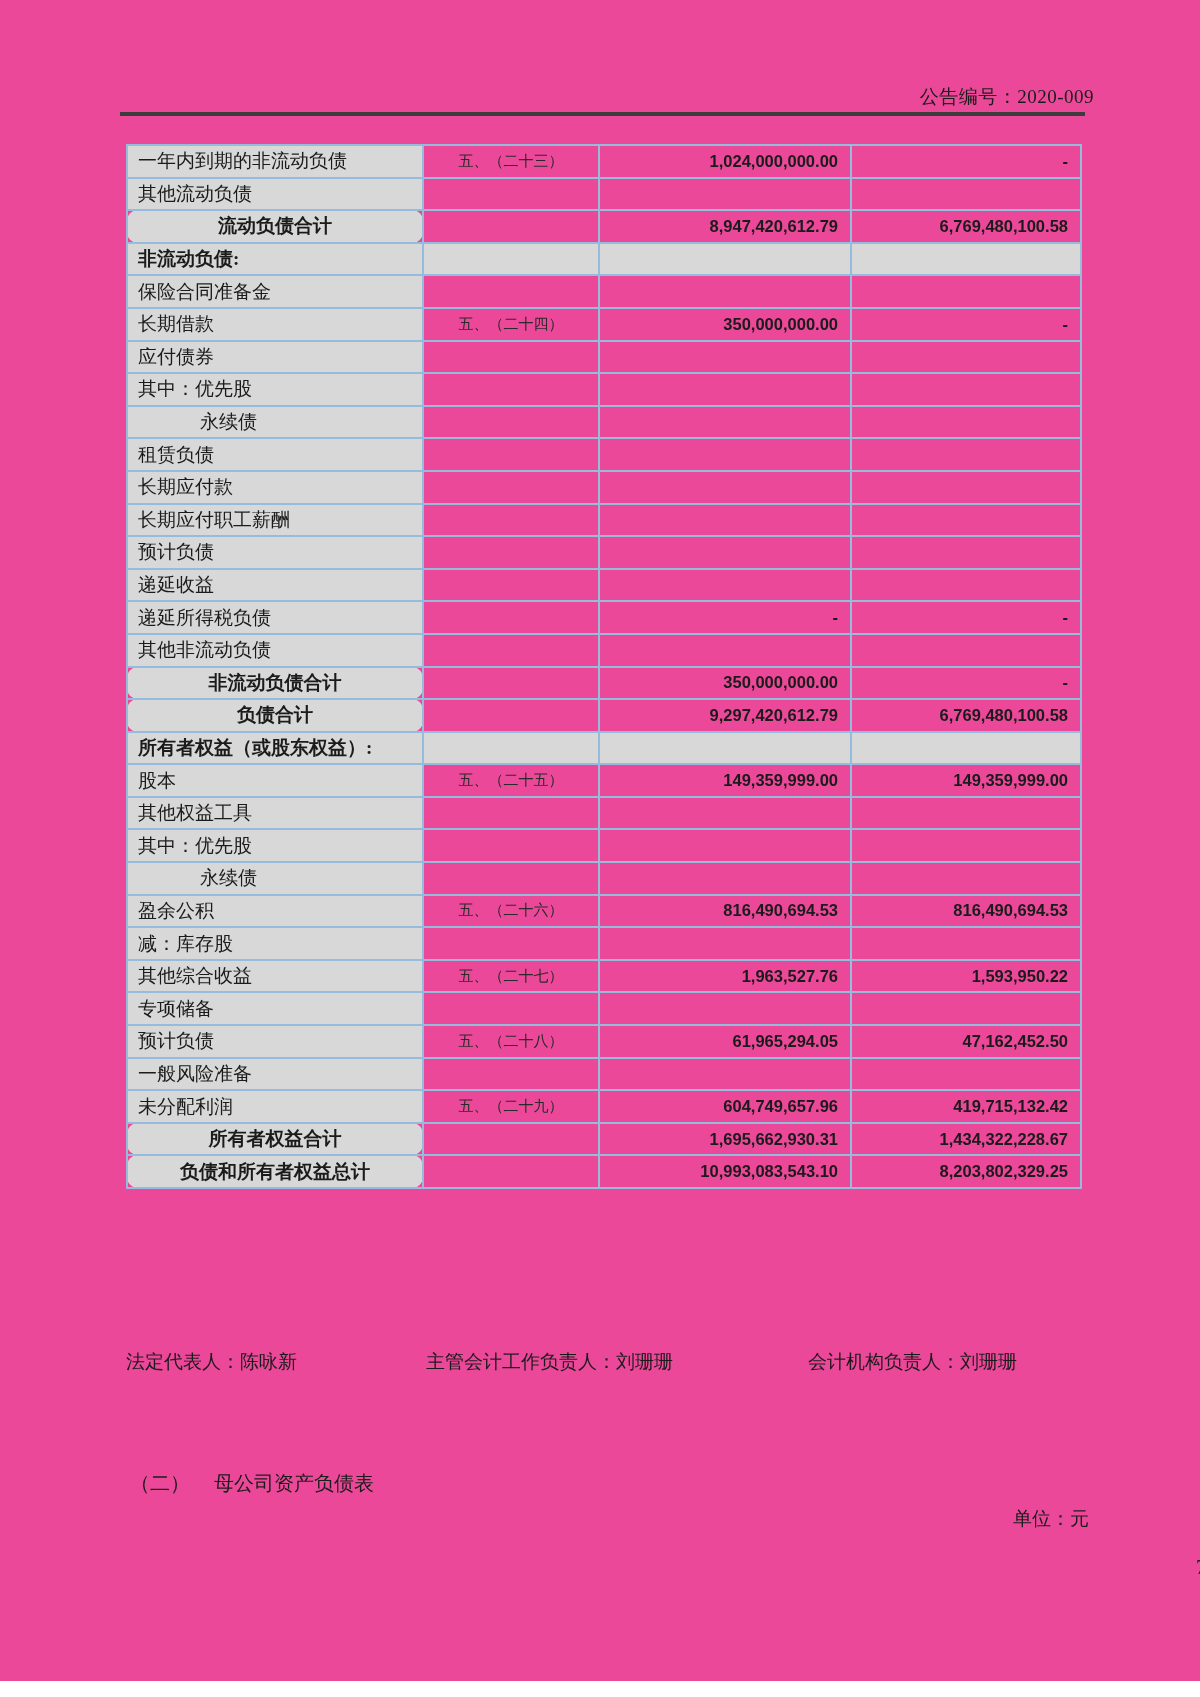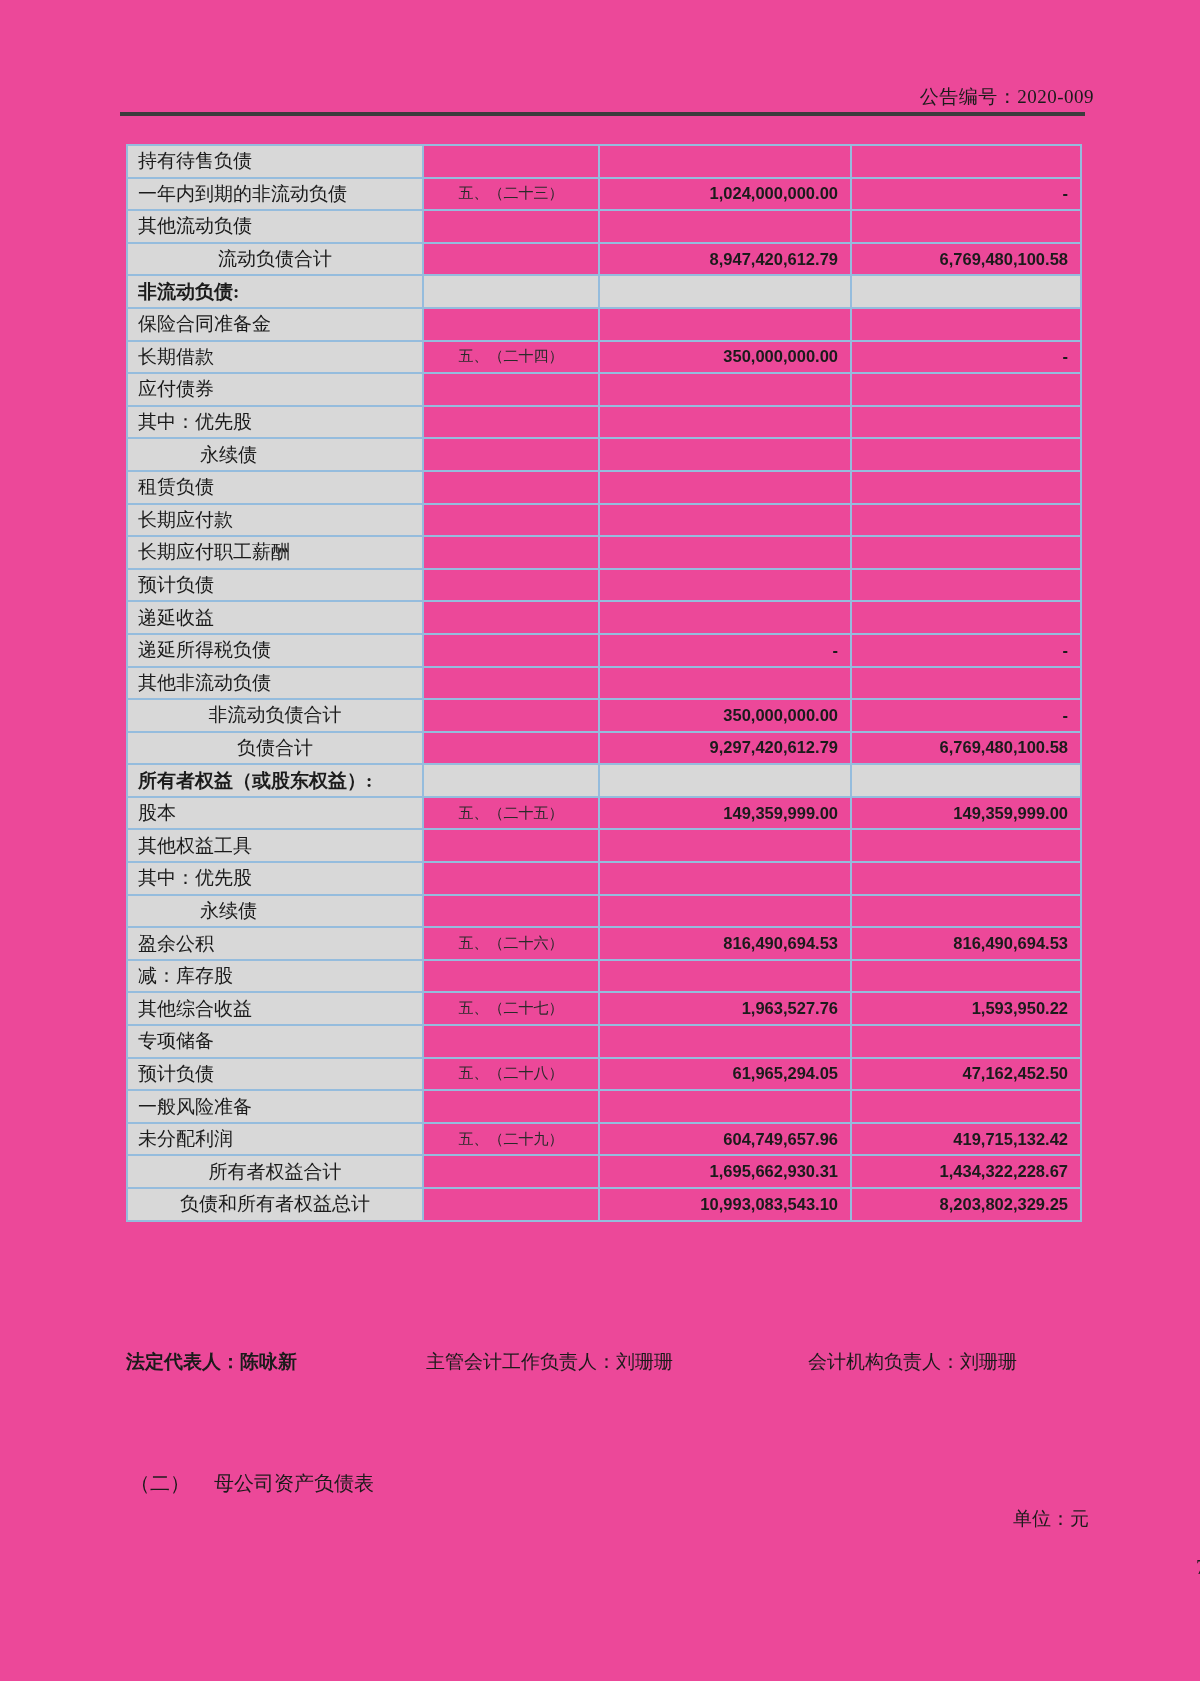--- a/index.html
+++ b/index.html
@@ -40,30 +40,30 @@
   .bstable td.c-note{
     text-align:center;font-size:15px;padding:0 4px;color:#2a2a2a;
   }
   .bstable td.c-num{
     text-align:right;padding-right:12px;
     font-family:"Liberation Sans","DejaVu Sans",sans-serif;
     font-weight:700;font-size:16.5px;
   }
   .bstable tr.r-section td{background:var(--gray);}
   .bstable tr.r-section td.c-label{font-weight:700;}
-  .bstable tr.r-total td.c-label{text-align:center;font-weight:400;}
+  .bstable tr.r-total td.c-label{text-align:center;font-weight:700;border-radius:11px;}
   .bstable tr.r-sub td.c-label{padding-left:72px;margin-top:29px;}
   .bstable tr.r-tall td{height:58px;}
   .bstable tr.r-tall td.c-label{
     white-space:normal;padding-right:48px;line-height:1.6;
   }
 
   .signatures{position:absolute;top:1349px;left:0;width:1200px;height:26px;font-size:19px;}
   .signatures .sig{position:absolute;white-space:nowrap;}
-  .sig-1{left:126px;font-weight:bold;}
+  .sig-1{left:126px;}
   .sig-2{left:426px;}
   .sig-3{left:808px;}
 
   .section-heading{
     position:absolute;top:1470px;left:130px;
     font-size:20px;font-weight:400;white-space:nowrap;
   }
   .section-heading .gap{display:inline-block;width:24px;}
 
   .unit-label{
@@ -85,26 +85,20 @@
 
   <table class="bstable">
     <colgroup>
       <col class="c1">
         <col class="c2">
         <col class="c3">
         <col class="c4">
     </colgroup>
     <tbody>
         <tr class="r-item">
-          <td class="c-label">持有待售负债</td>
-          <td class="c-note"></td>
-          <td class="c-num"></td>
-          <td class="c-num"></td>
-        </tr>
-        <tr class="r-item">
           <td class="c-label">一年内到期的非流动负债</td>
           <td class="c-note">五、（二十三）</td>
           <td class="c-num">1,024,000,000.00</td>
           <td class="c-num">-</td>
         </tr>
         <tr class="r-item">
           <td class="c-label">其他流动负债</td>
           <td class="c-note"></td>
           <td class="c-num"></td>
           <td class="c-num"></td>

